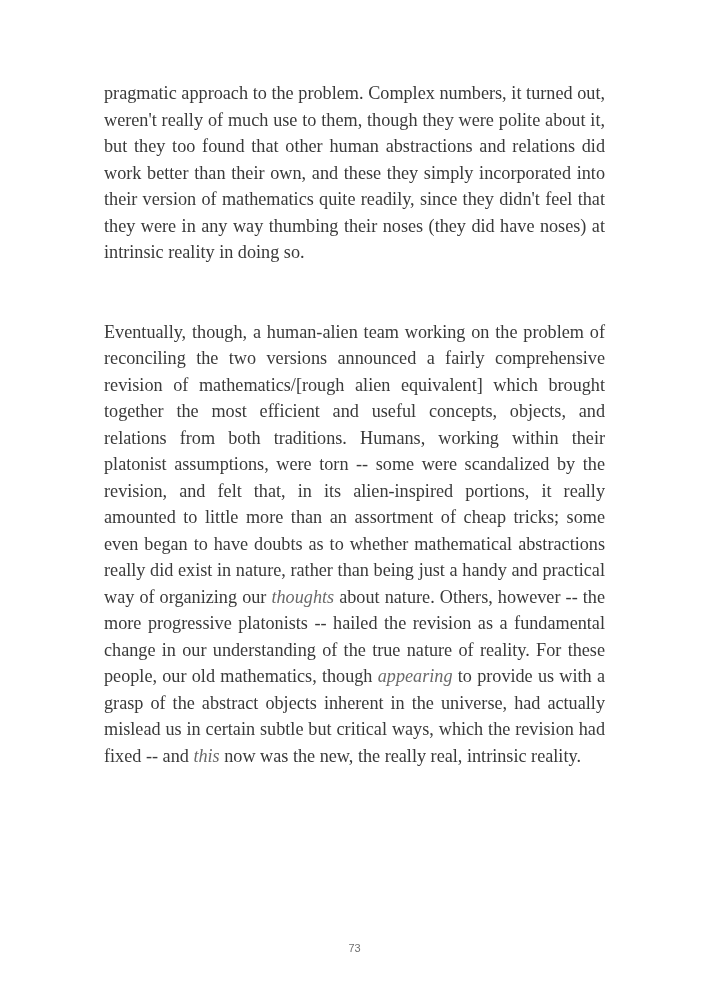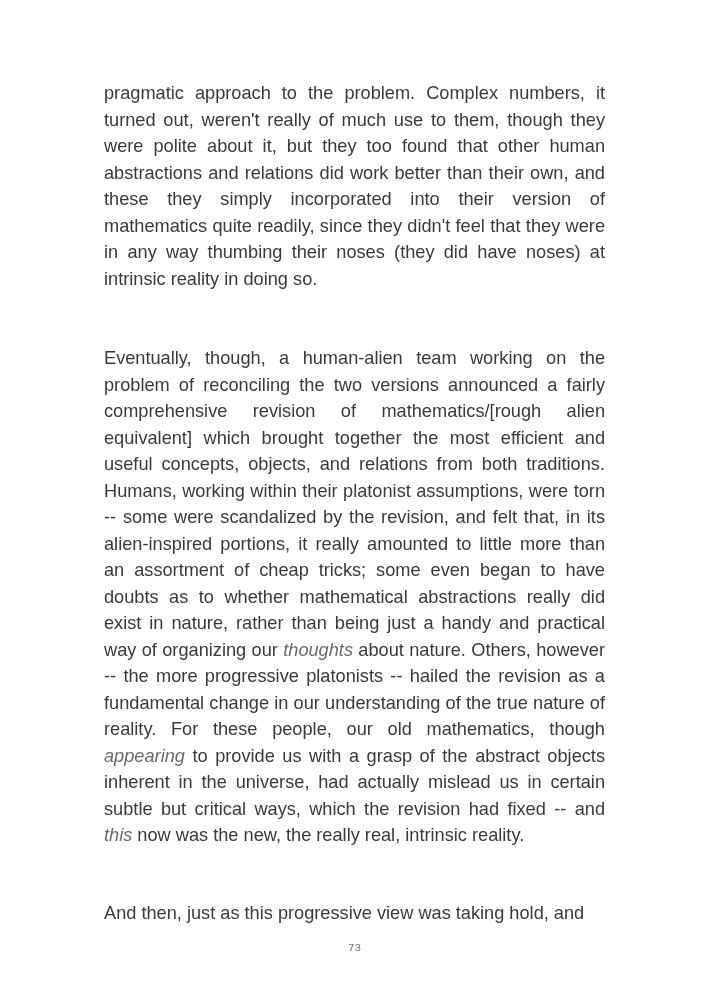--- a/index.html
+++ b/index.html
@@ -2,49 +2,46 @@
 <html><head>
 <meta charset="utf-8">
 <style>
   html, body { margin: 0; padding: 0; background: #ffffff; }
   body { width: 709px; height: 992px; position: relative; overflow: hidden; }
   .page {
     position: absolute;
     left: 104px;
     top: 80px;
     width: 501px;
-    font-family: Liberation Sans, sans-serif;
+    font-family: Liberation Serif, serif;
     font-size: 18.2px;
     line-height: 26.5px;
     color: #3a3a3a;
     text-align: justify;
   }
   .para { margin: 0; }
   .para.gap-after { margin-bottom: 53px; }
   .para.gap-after-2 { margin-bottom: 51px; }
   em { font-style: italic; color: #6a6a6a; }
   .page-number {
     position: absolute;
     top: 942px;
     left: 0;
     width: 709px;
     text-align: center;
-    font-family: Liberation Mono, monospace;
+    font-family: Liberation Sans, sans-serif;
     font-size: 11px;
     color: #707070;
   }
 </style>
 </head>
 <body>
 
 <div class="page">
   <p class="para gap-after">
     <span>pragmatic approach to the problem. Complex numbers, it turned out, weren't really of much use to them, though they were polite about it, but they too found that other human abstractions and relations did work better than their own, and these they simply incorporated into their version of mathematics quite readily, since they didn't feel that they were in any way thumbing their noses (they did have noses) at intrinsic reality in doing so.</span>
   </p>
   <p class="para gap-after-2">
     <span>Eventually, though, a human-alien team working on the problem of reconciling the two versions announced a fairly comprehensive revision of mathematics/[rough alien equivalent] which brought together the most efficient and useful concepts, objects, and relations from both traditions. Humans, working within their platonist assumptions, were torn -- some were scandalized by the revision, and felt that, in its alien-inspired portions, it really amounted to little more than an assortment of cheap tricks; some even began to have doubts as to whether mathematical abstractions really did exist in nature, rather than being just a handy and practical way of organizing our </span><em>thoughts</em><span> about nature. Others, however -- the more progressive platonists -- hailed the revision as a fundamental change in our understanding of the true nature of reality. For these people, our old mathematics, though </span><em>appearing</em><span> to provide us with a grasp of the abstract objects inherent in the universe, had actually mislead us in certain subtle but critical ways, which the revision had fixed -- and </span><em>this</em><span> now was the new, the really real, intrinsic reality.</span>
   </p>
-  <p class="para">
-    <span>And then, just as this progressive view was taking hold, and</span>
-  </p>
 </div>
 
 <div class="page-number">73</div>
 
 </body></html>

